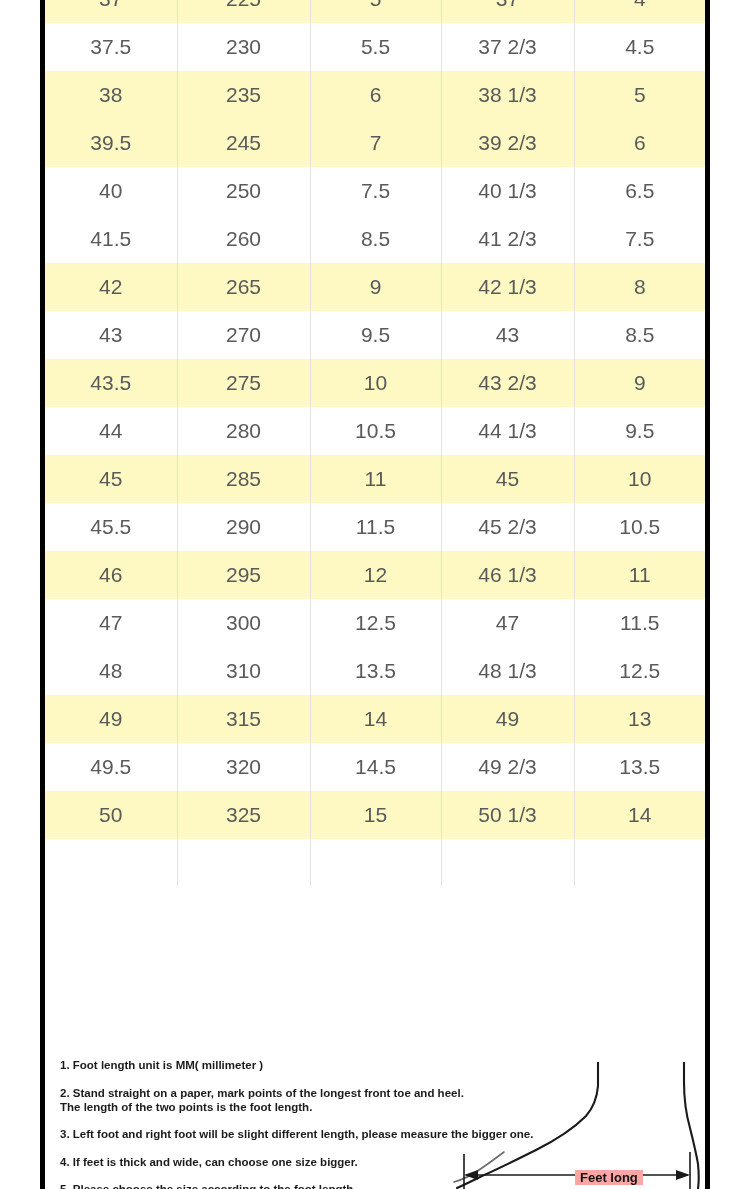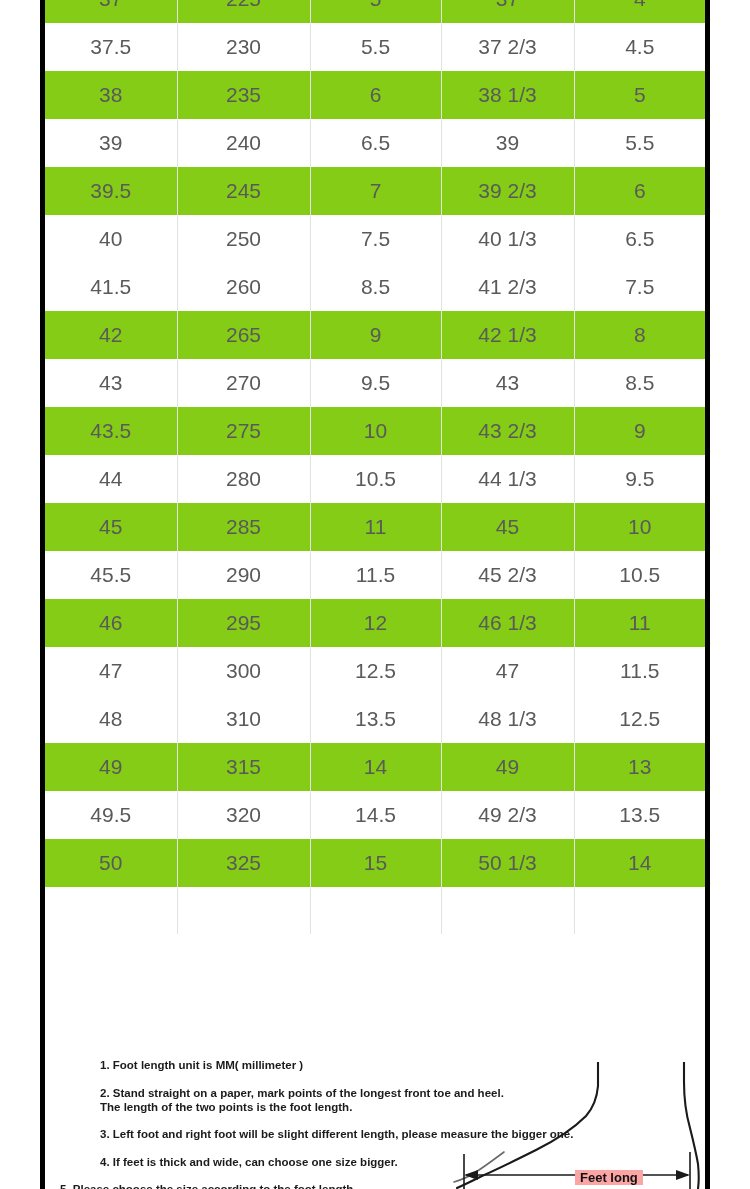--- a/index.html
+++ b/index.html
@@ -55,21 +55,21 @@
     font-family: "Liberation Sans", sans-serif;
     border-right: 1px solid #e2e2e2;
     padding: 0;
     line-height: 48px;
     white-space: nowrap;
   }
   table.size-table td:last-child {
     border-right: none;
     margin-top: 16px;
   }
-  table.size-table tr.odd  td { background: #84cc16; }
+  table.size-table tr.odd  td { background: #fef9c3; }
   table.size-table tr.even td { background: #ffffff; }
   table.size-table tr.blank td {
     height: 47px;
     line-height: 47px;
     background: #ffffff;
   }
 
   
   col.c0 { width: 132px; }
   col.c1 { width: 133px; }
@@ -85,21 +85,20 @@
     width: 600px;
   }
   .note {
     font-size: 11.5px;
     color: #1b1b1b;
     font-family: "Liberation Sans", sans-serif;
     line-height: 14px;
     margin-bottom: 14px;
     white-space: pre-line;
     font-weight: 600;
-    margin-left: 40px;
   }
   .note.n2 { margin-bottom: 13px; }
 
   
   .foot-diagram {
     position: absolute;
     left: 452px;
     top: 1062px;
     width: 250px;
     height: 127px;
@@ -167,27 +166,20 @@
             <td>37 2/3</td>
             <td>4.5</td>
           </tr>
           <tr class="odd">
             <td>38</td>
             <td>235</td>
             <td>6</td>
             <td>38 1/3</td>
             <td>5</td>
           </tr>
-          <tr class="even">
-            <td>39</td>
-            <td>240</td>
-            <td>6.5</td>
-            <td>39</td>
-            <td>5.5</td>
-          </tr>
           <tr class="odd">
             <td>39.5</td>
             <td>245</td>
             <td>7</td>
             <td>39 2/3</td>
             <td>6</td>
           </tr>
           <tr class="even">
             <td>40</td>
             <td>250</td>

